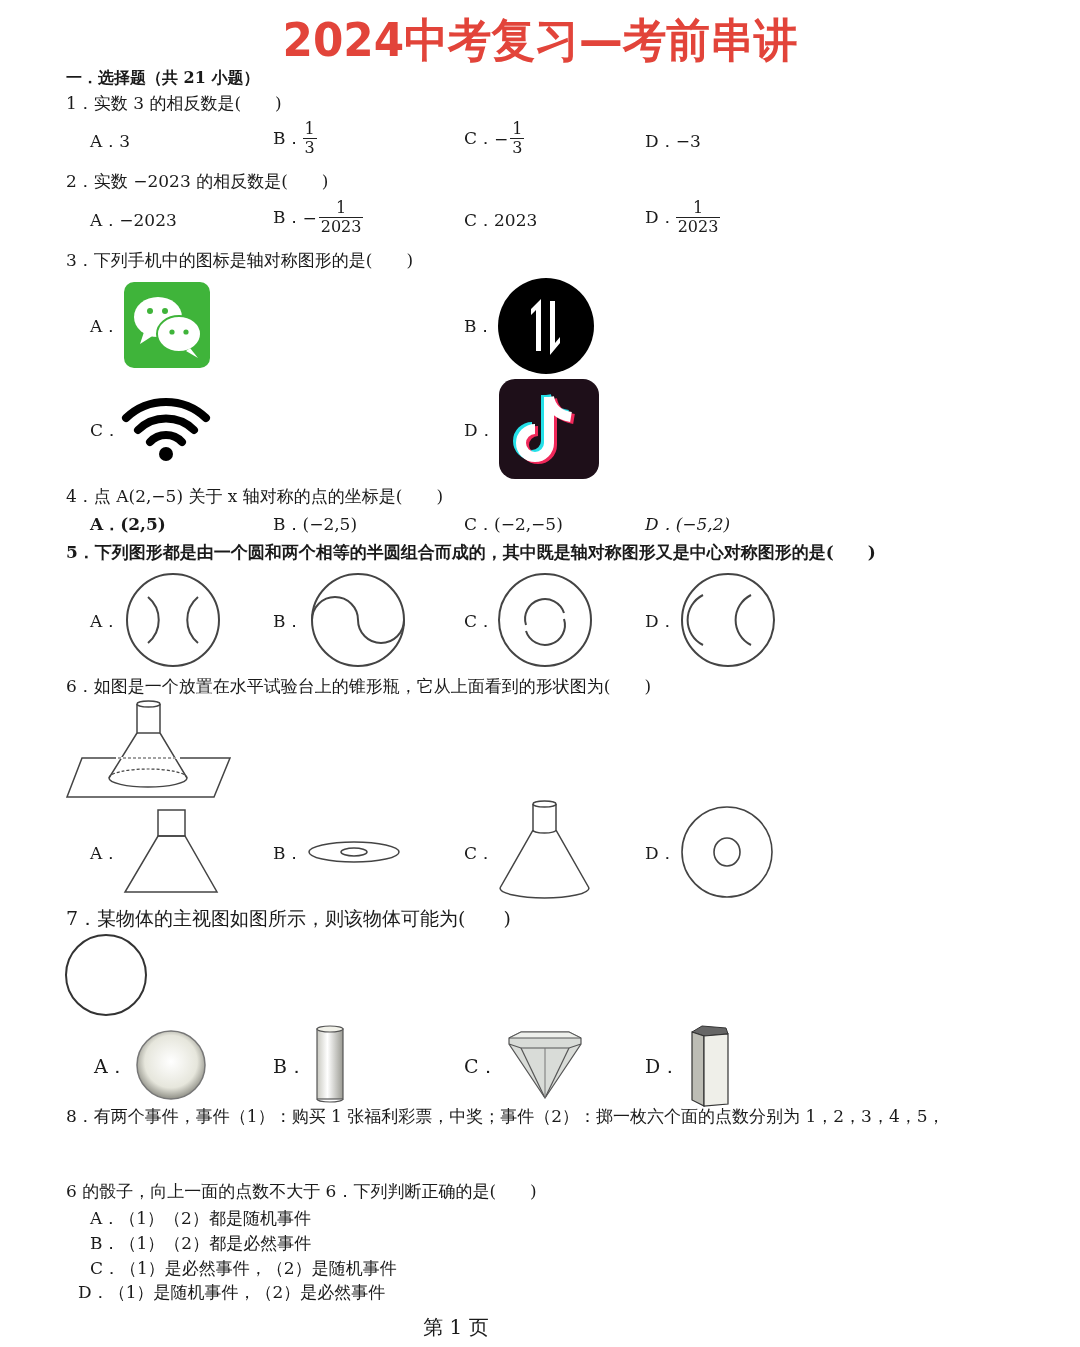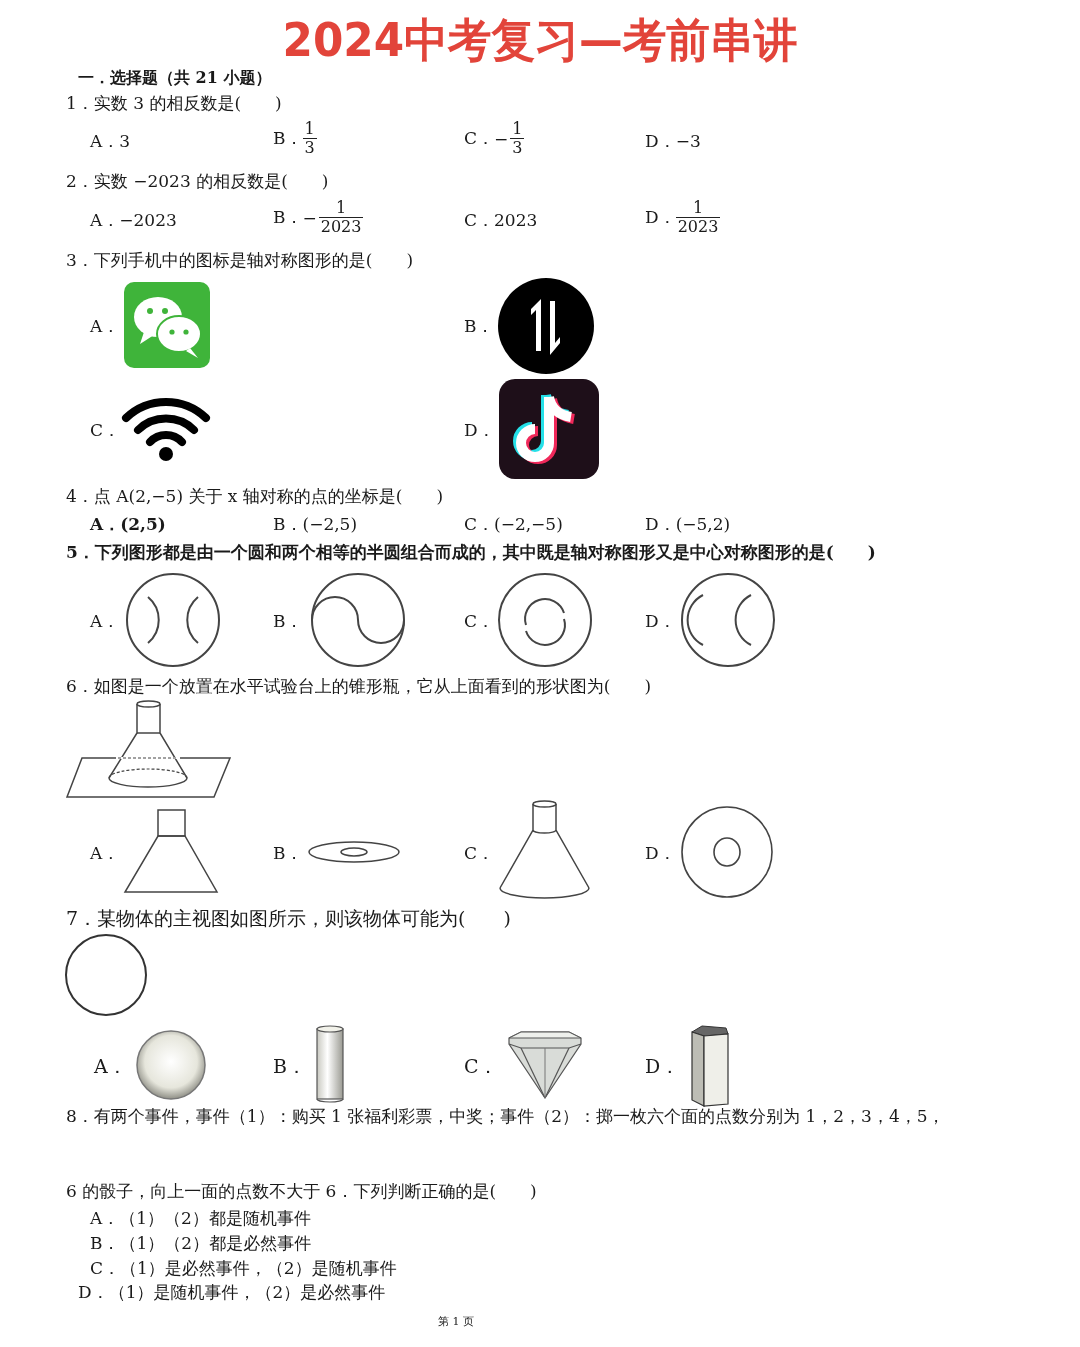--- a/index.html
+++ b/index.html
@@ -1,28 +1,28 @@
 <!DOCTYPE html>
 <html><head>
 <meta charset="utf-8">
 <style>
   html, body { margin:0; padding:0; }
   body { width:1080px; height:1347px; background:#ffffff; position:relative; overflow:hidden;
          font-family:"DejaVu Serif","Liberation Serif",serif; color:#1a1a1a; }
   .abs { position:absolute; }
   .title { left:0; width:1080px; top:10px; text-align:center; font-family:"DejaVu Sans","Liberation Sans",sans-serif;
            font-weight:bold; font-size:46px; letter-spacing:0px; color:#e2443a; transform:scaleX(0.95); }
-  .section { left:66px; top:68px; font-size:16px; font-weight:bold;margin-left:12px; }
+  .section { left:66px; top:68px; font-size:16px; font-weight:bold; }
   .q { font-size:17px; white-space:nowrap; }
   .opt { font-size:17px; white-space:nowrap; }
   .frac { display:inline-flex; flex-direction:column; align-items:center; vertical-align:middle; font-size:16px; line-height:18px; }
   .frac .num { padding:0 2px; }
   .frac .den { border-top:1px solid #222; padding:0 2px; }
   .neg { vertical-align:middle; margin-right:2px; }
-  .page { left:0; width:912px; top:1314px; text-align:center; font-size:11px; }
+  .page { left:0; width:912px; top:1314px; text-align:center; font-size:20px; }
   svg { position:absolute; overflow:visible; }
 </style>
 </head>
 <body>
 
 <div class="abs title">2024中考复习—考前串讲</div>
 <div class="abs section">一．选择题（共 21 小题）</div>
 
 <div class="abs q" style="left:66px;top:92px;">1．实数 3 的相反数是(　　)</div>
 <div class="abs opt" style="left:90px;top:130px;text-align:right;"><span>A．</span><span>3</span></div>
@@ -84,21 +84,21 @@
     <path d="M50,18 C52,30 60,36 72,38" stroke="#f0285a" transform="translate(3,2)"></path>
     <path d="M50,18 L50,64 A14,14 0 1 1 36,50" stroke="#ffffff"></path>
     <path d="M50,18 C52,30 60,36 72,38" stroke="#ffffff"></path>
   </g>
 </svg>
 
 <div class="abs q" style="left:66px;top:485px;">4．点 A(2,−5) 关于 x 轴对称的点的坐标是(　　)</div>
 <div class="abs opt" style="left:90px;top:513px;font-weight:bold;"><span>A．</span><span>(2,5)</span></div>
 <div class="abs opt" style="left:273px;top:513px;"><span>B．</span><span>(−2,5)</span></div>
 <div class="abs opt" style="left:464px;top:513px;"><span>C．</span><span>(−2,−5)</span></div>
-<div class="abs opt" style="left:645px;top:513px;"><span>D．</span><span>(−5,2)</span></div>
+<div class="abs opt" style="left:645px;top:513px;font-style:italic;"><span>D．</span><span>(−5,2)</span></div>
 
 <div class="abs q" style="left:66px;top:541px;font-weight:bold;">5．下列图形都是由一个圆和两个相等的半圆组合而成的，其中既是轴对称图形又是中心对称图形的是(　　)</div>
 <div class="abs opt" style="left:90px;top:610px;">A．</div>
 <svg style="left:126px;top:573px;" width="94" height="94" viewBox="0 0 94 94">
   <circle cx="47" cy="47" r="46" fill="none" stroke="#444" stroke-width="2"></circle>
   <path d="M22,24 A30,30 0 0 1 22,70" fill="none" stroke="#444" stroke-width="2"></path>
   <path d="M72,24 A30,30 0 0 0 72,70" fill="none" stroke="#444" stroke-width="2"></path>
 </svg>
 <div class="abs opt" style="left:273px;top:610px;">B．</div>
 <svg style="left:311px;top:573px;" width="94" height="94" viewBox="0 0 94 94">

